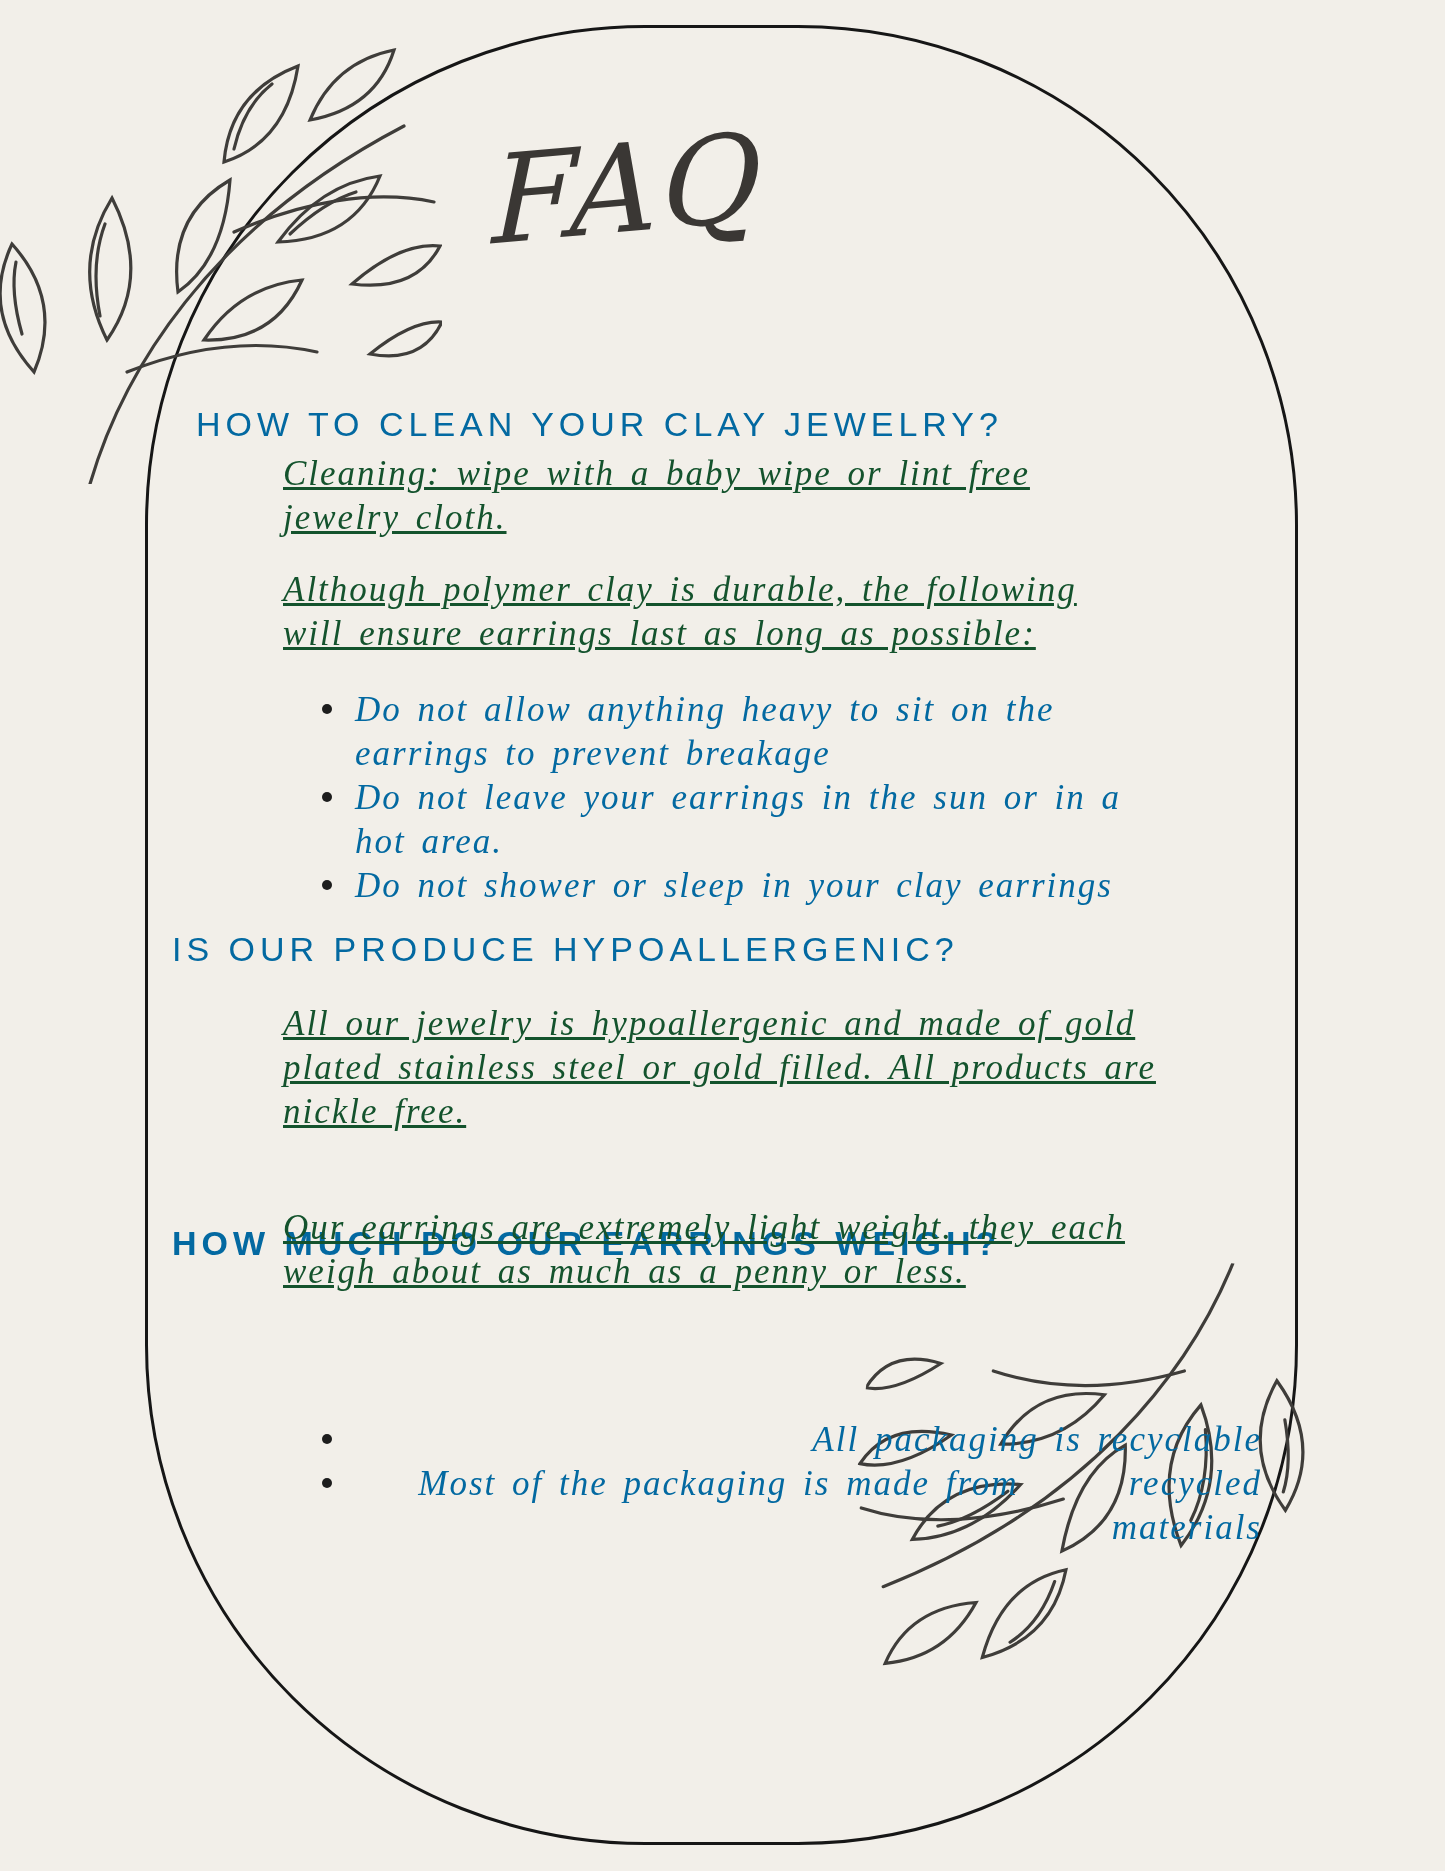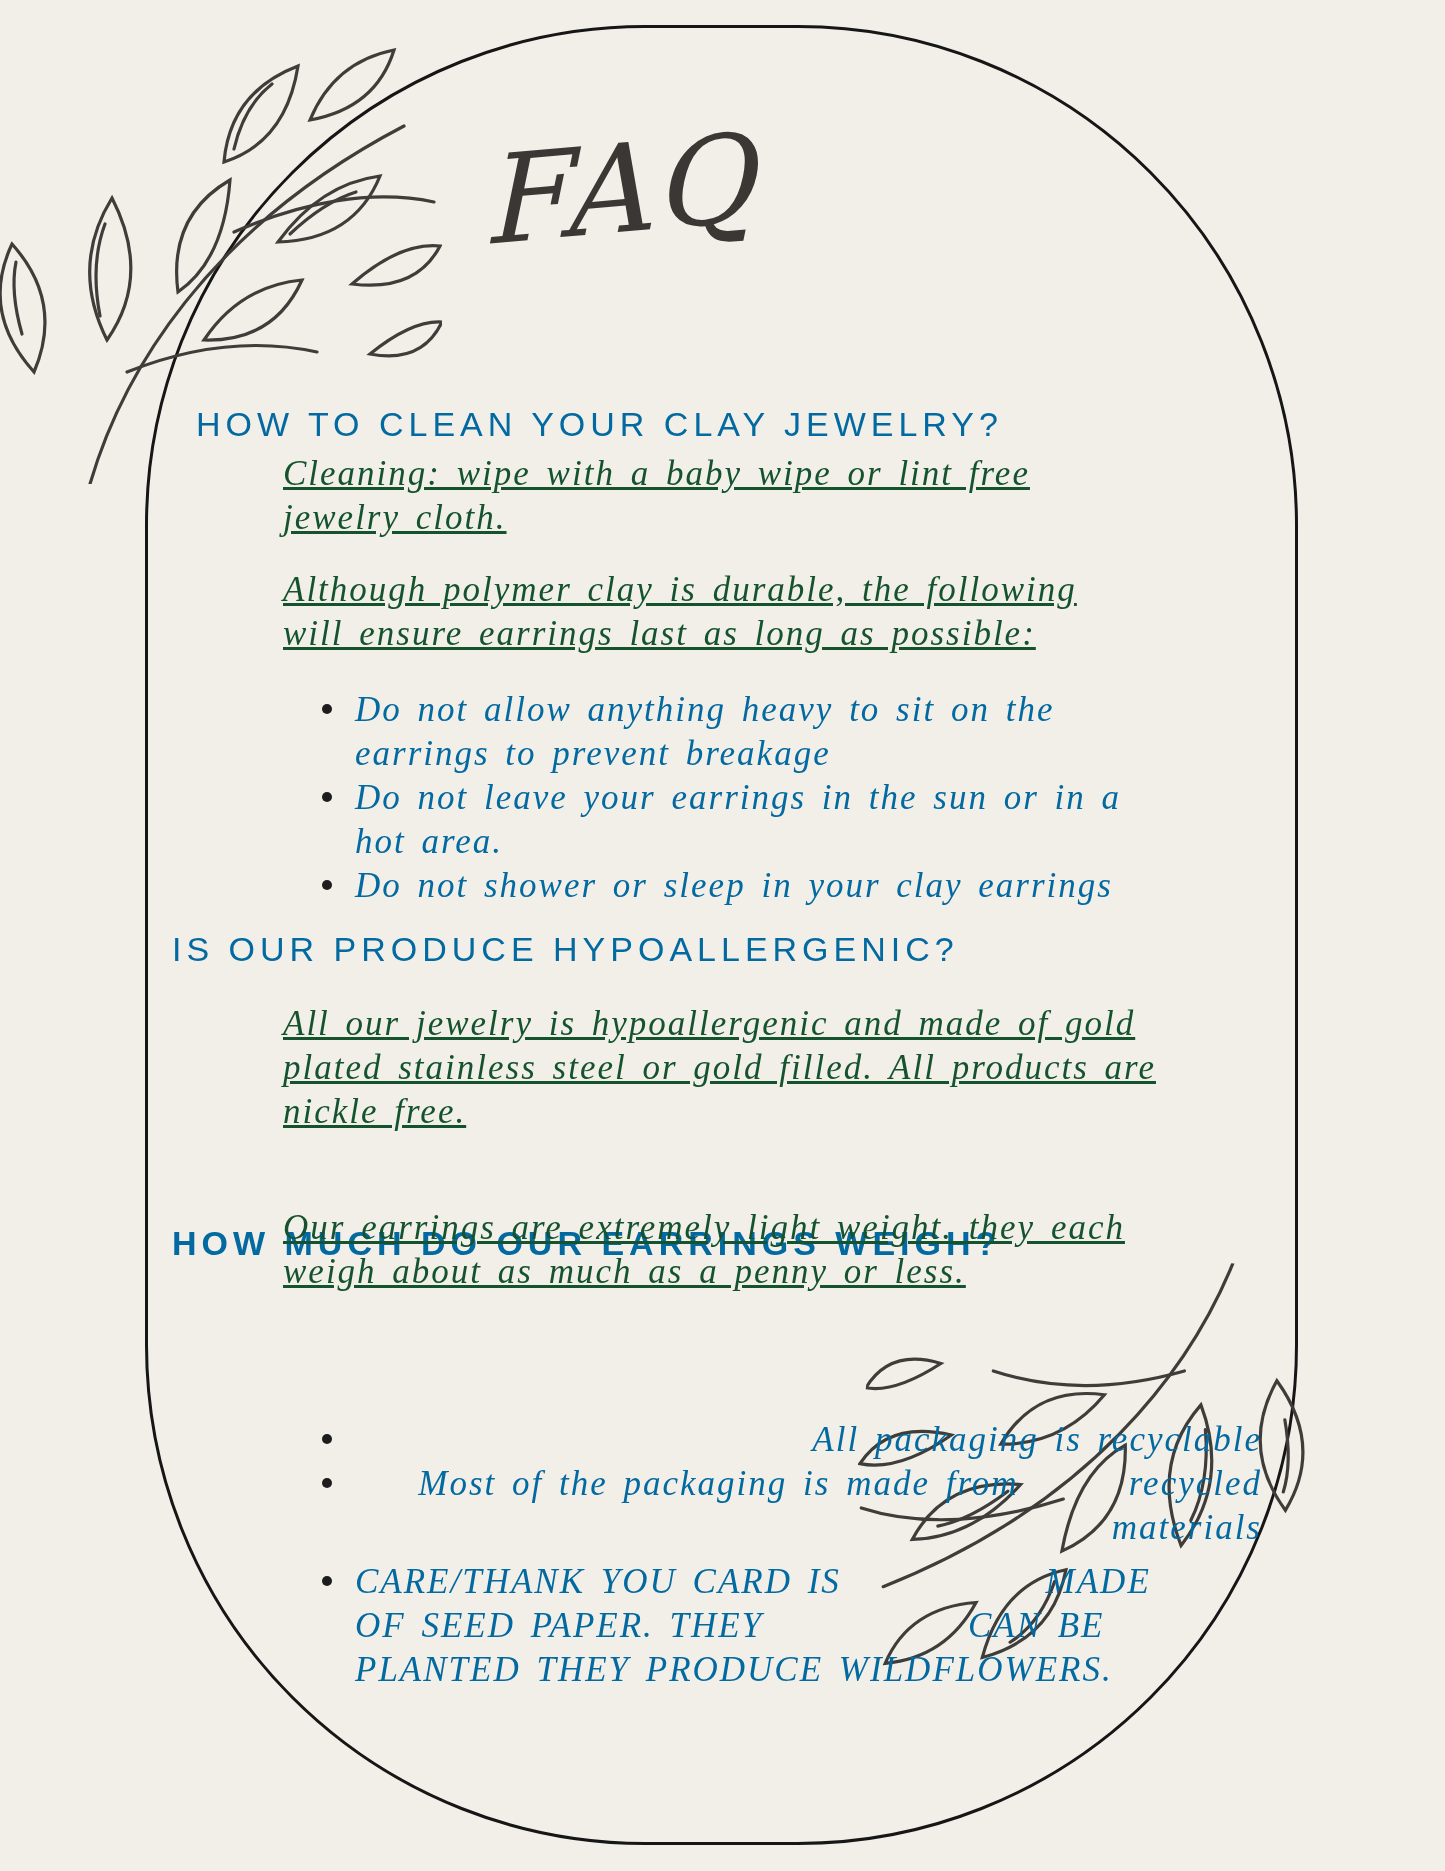--- a/index.html
+++ b/index.html
@@ -136,19 +136,14 @@
 
   <h2 class="heading" style="left:172px;top:1224px;font-weight:bold;">HOW MUCH DO OUR EARRINGS WEIGH?</h2>
   <p class="bodytext" style="left:283px;top:1206px;">Our earrings are extremely light weight. they each
 weigh about as much as a penny or less.</p>
 
   <ul class="blist" style="left:322px;top:1418px;text-align:right;">
     <li><span class="dot"></span><span>All packaging is recyclable</span></li>
     <li><span class="dot"></span><span>Most of the packaging is made from       recycled
 materials</span></li>
   </ul>
-  <ul class="blist" style="left:322px;top:1560px;">
-    <li class="caps-item"><span class="dot"></span><span>CARE/THANK YOU CARD IS             MADE
-OF SEED PAPER. THEY             CAN BE
-PLANTED THEY PRODUCE WILDFLOWERS.</span></li>
-  </ul>
 
 </div>
 
 </body></html>

